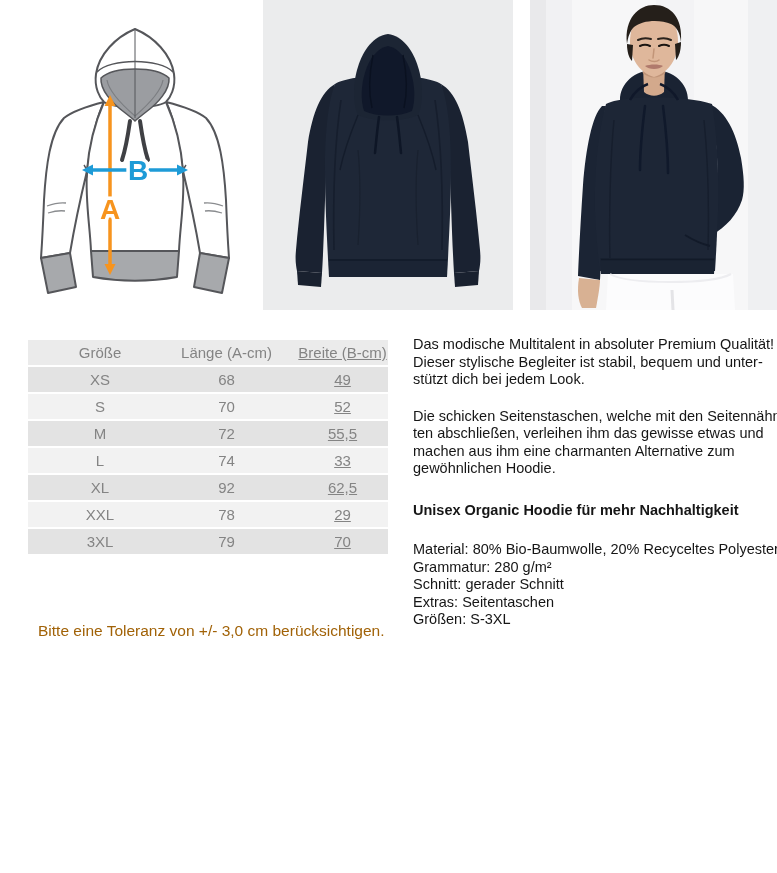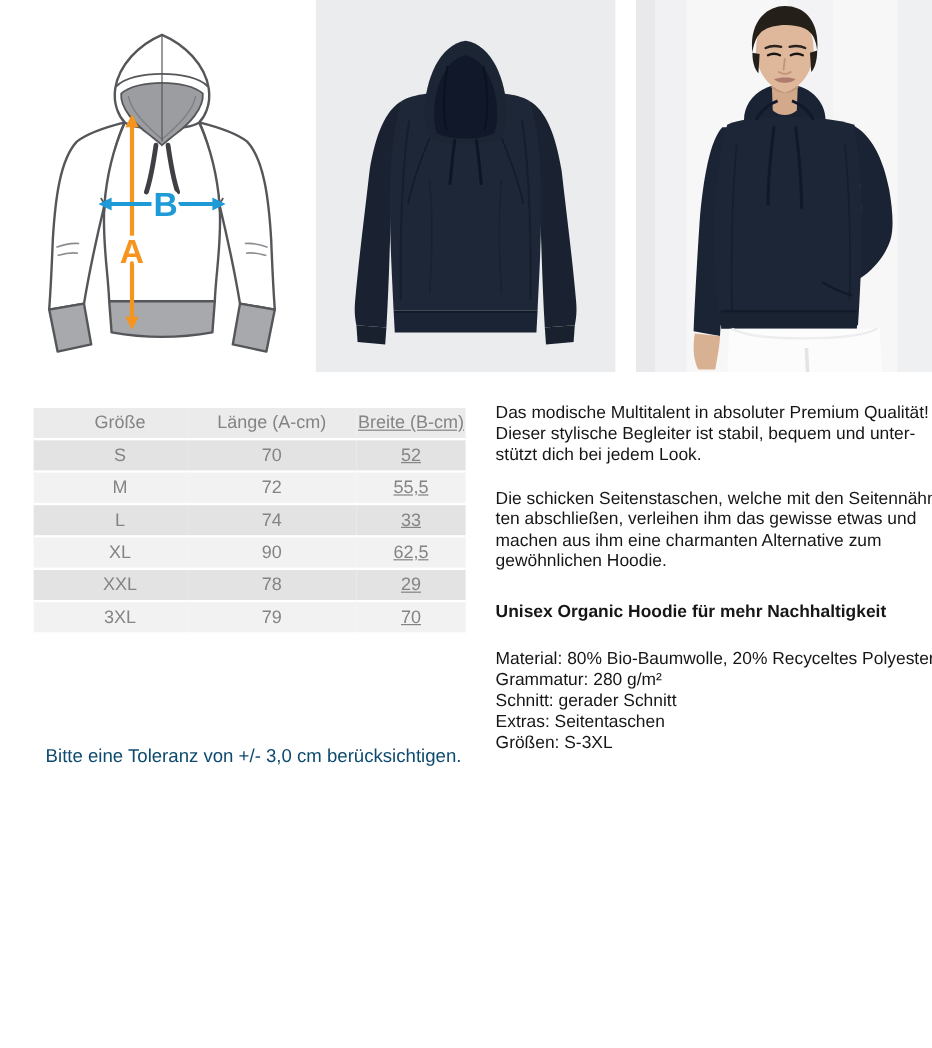--- a/index.html
+++ b/index.html
@@ -15,21 +15,21 @@
               border-spacing:0;font-size:15px;color:#848484;table-layout:fixed;}
   table.sizes th,table.sizes td{font-weight:400;text-align:center;height:25px;line-height:25px;
               padding:0;border-bottom:2px solid #fff;white-space:nowrap;overflow:hidden;}
   table.sizes th:nth-child(1),table.sizes td:nth-child(1){width:112px;padding-left:16px;}
   table.sizes th:nth-child(2),table.sizes td:nth-child(2){width:141px;}
   table.sizes th:nth-child(3),table.sizes td:nth-child(3){width:91px;text-decoration:underline;}
   table.sizes thead tr{background:var(--table_header_bg,#ebebeb);}
   table.sizes tbody tr:nth-child(odd){background:var(--table_row_odd_bg,#e3e3e3);}
   table.sizes tbody tr:nth-child(even){background:var(--table_row_even_bg,#f2f2f2);}
 
-  .tolerance{position:absolute;left:38px;top:606px;font-size:15.5px;color:#0c4a6e;}
+  .tolerance{position:absolute;left:38px;top:606px;font-size:15.5px;color:#a16207;}
 
   .desc{position:absolute;left:413px;top:336px;width:370px;color:#161616;
         font-size:14.5px;line-height:17.5px;}
   .desc p{margin:0;white-space:pre;}
   .desc .p2{margin-top:19px;}
   .desc h3{margin:24px 0 0 0;font-size:14.5px;line-height:17.5px;font-weight:700;white-space:pre;}
   .desc .specs{margin-top:22px;}
 
   
   .arrow-a line{stroke:var(--arrow_a,#F7941E);stroke-width:3.5px;}
@@ -152,37 +152,42 @@
   <table class="sizes">
     <thead>
         <tr id="size-head">
           <th>Größe</th>
           <th>Länge (A-cm)</th>
           <th>Breite (B-cm)</th>
         </tr>
       </thead>
     <tbody id="size-body">
         <tr>
+          <td>XS</td>
+          <td>68</td>
+          <td>49</td>
+        </tr>
+        <tr>
           <td>S</td>
           <td>70</td>
           <td>52</td>
         </tr>
         <tr>
           <td>M</td>
           <td>72</td>
           <td>55,5</td>
         </tr>
         <tr>
           <td>L</td>
           <td>74</td>
           <td>33</td>
         </tr>
         <tr>
           <td>XL</td>
-          <td>90</td>
+          <td>92</td>
           <td>62,5</td>
         </tr>
         <tr>
           <td>XXL</td>
           <td>78</td>
           <td>29</td>
         </tr>
         <tr>
           <td>3XL</td>
           <td>79</td>

